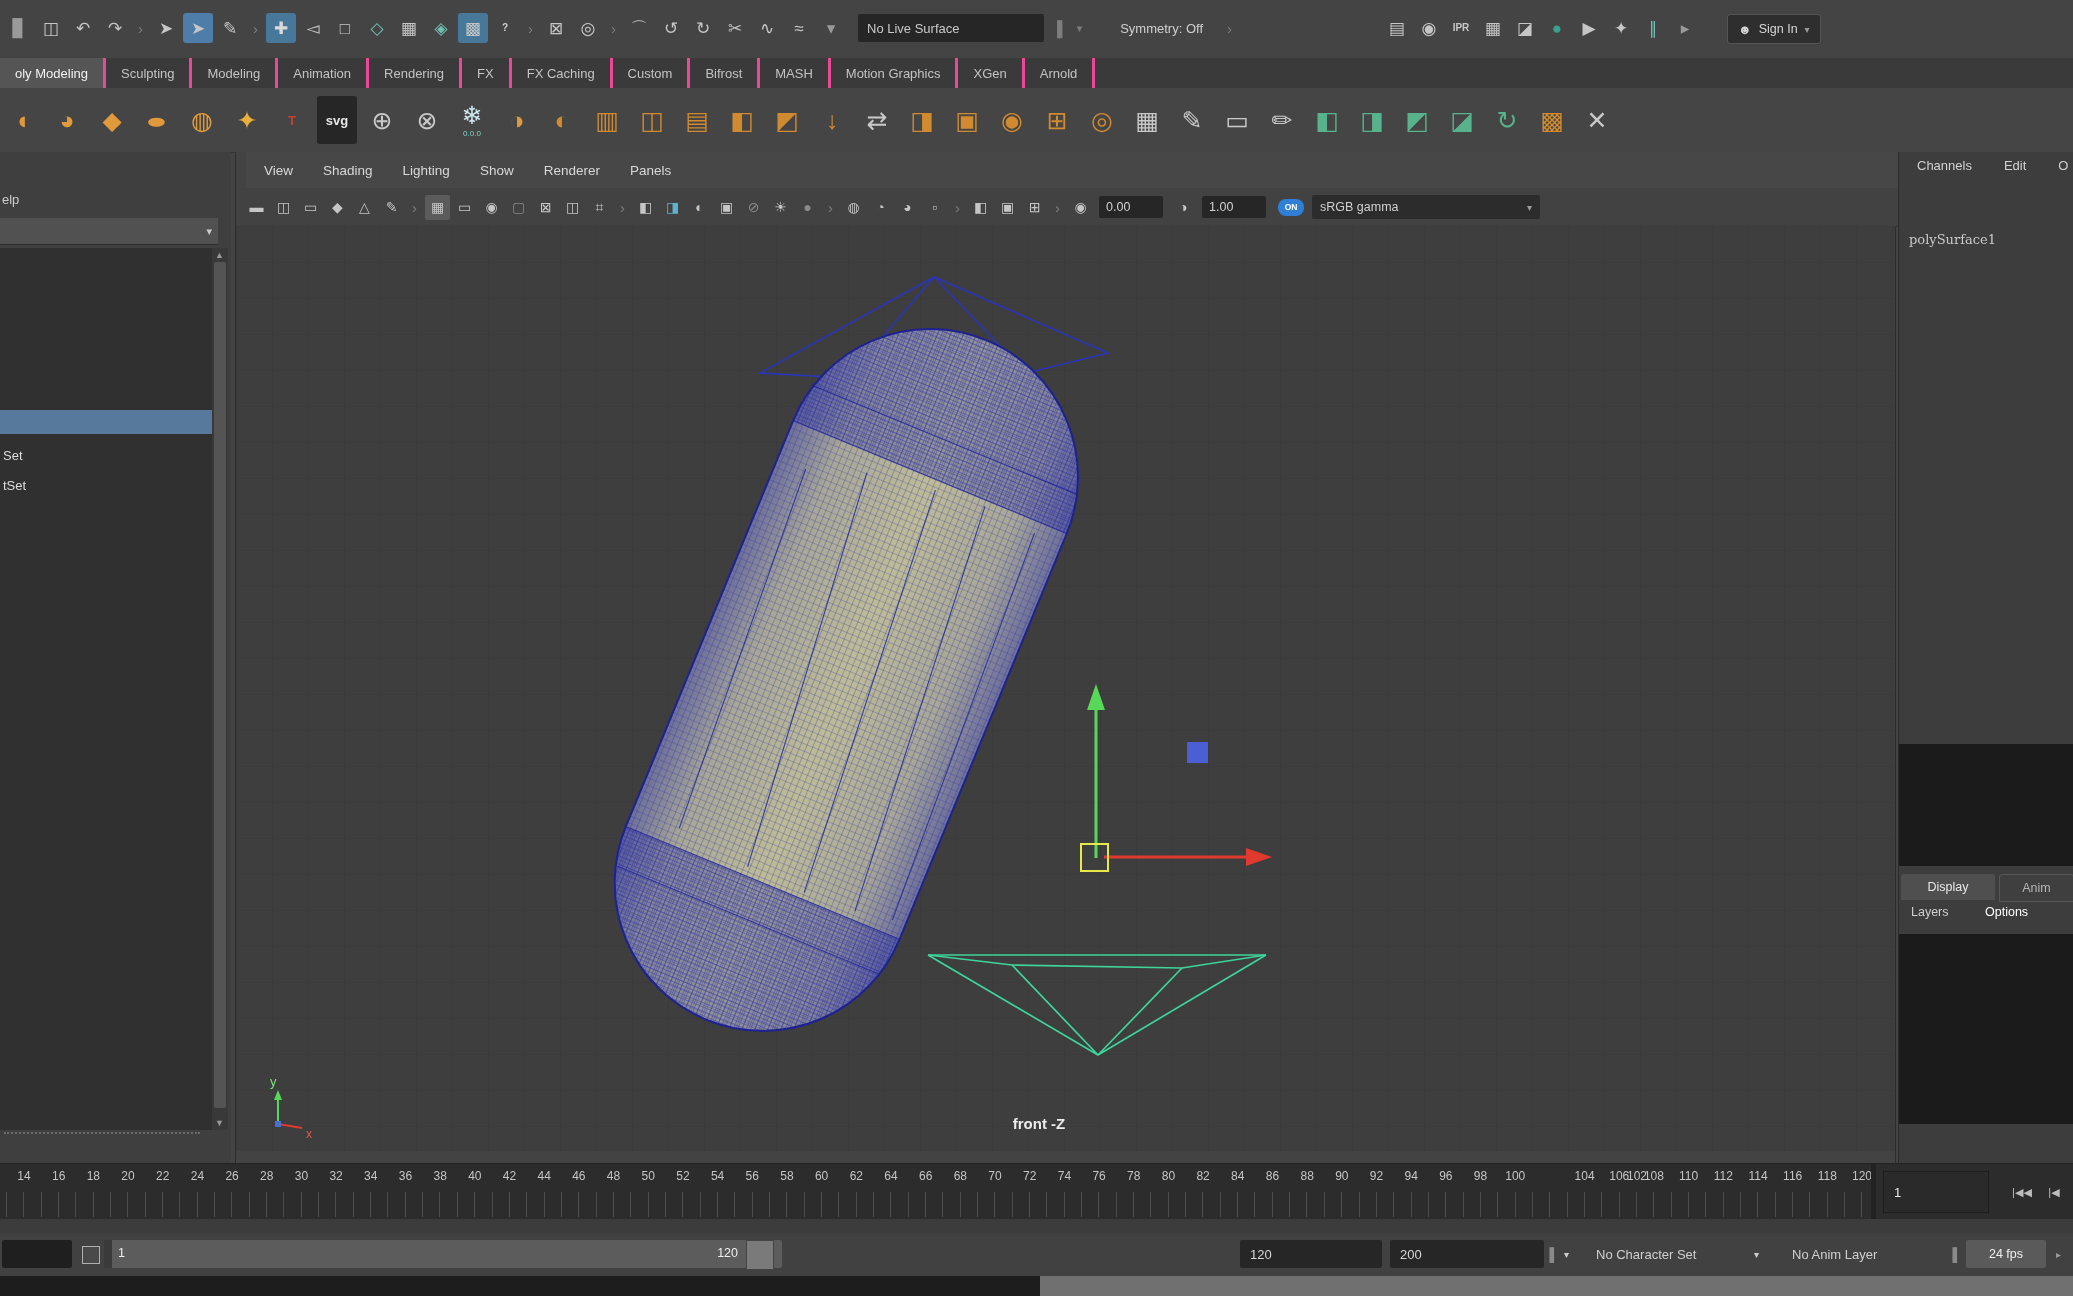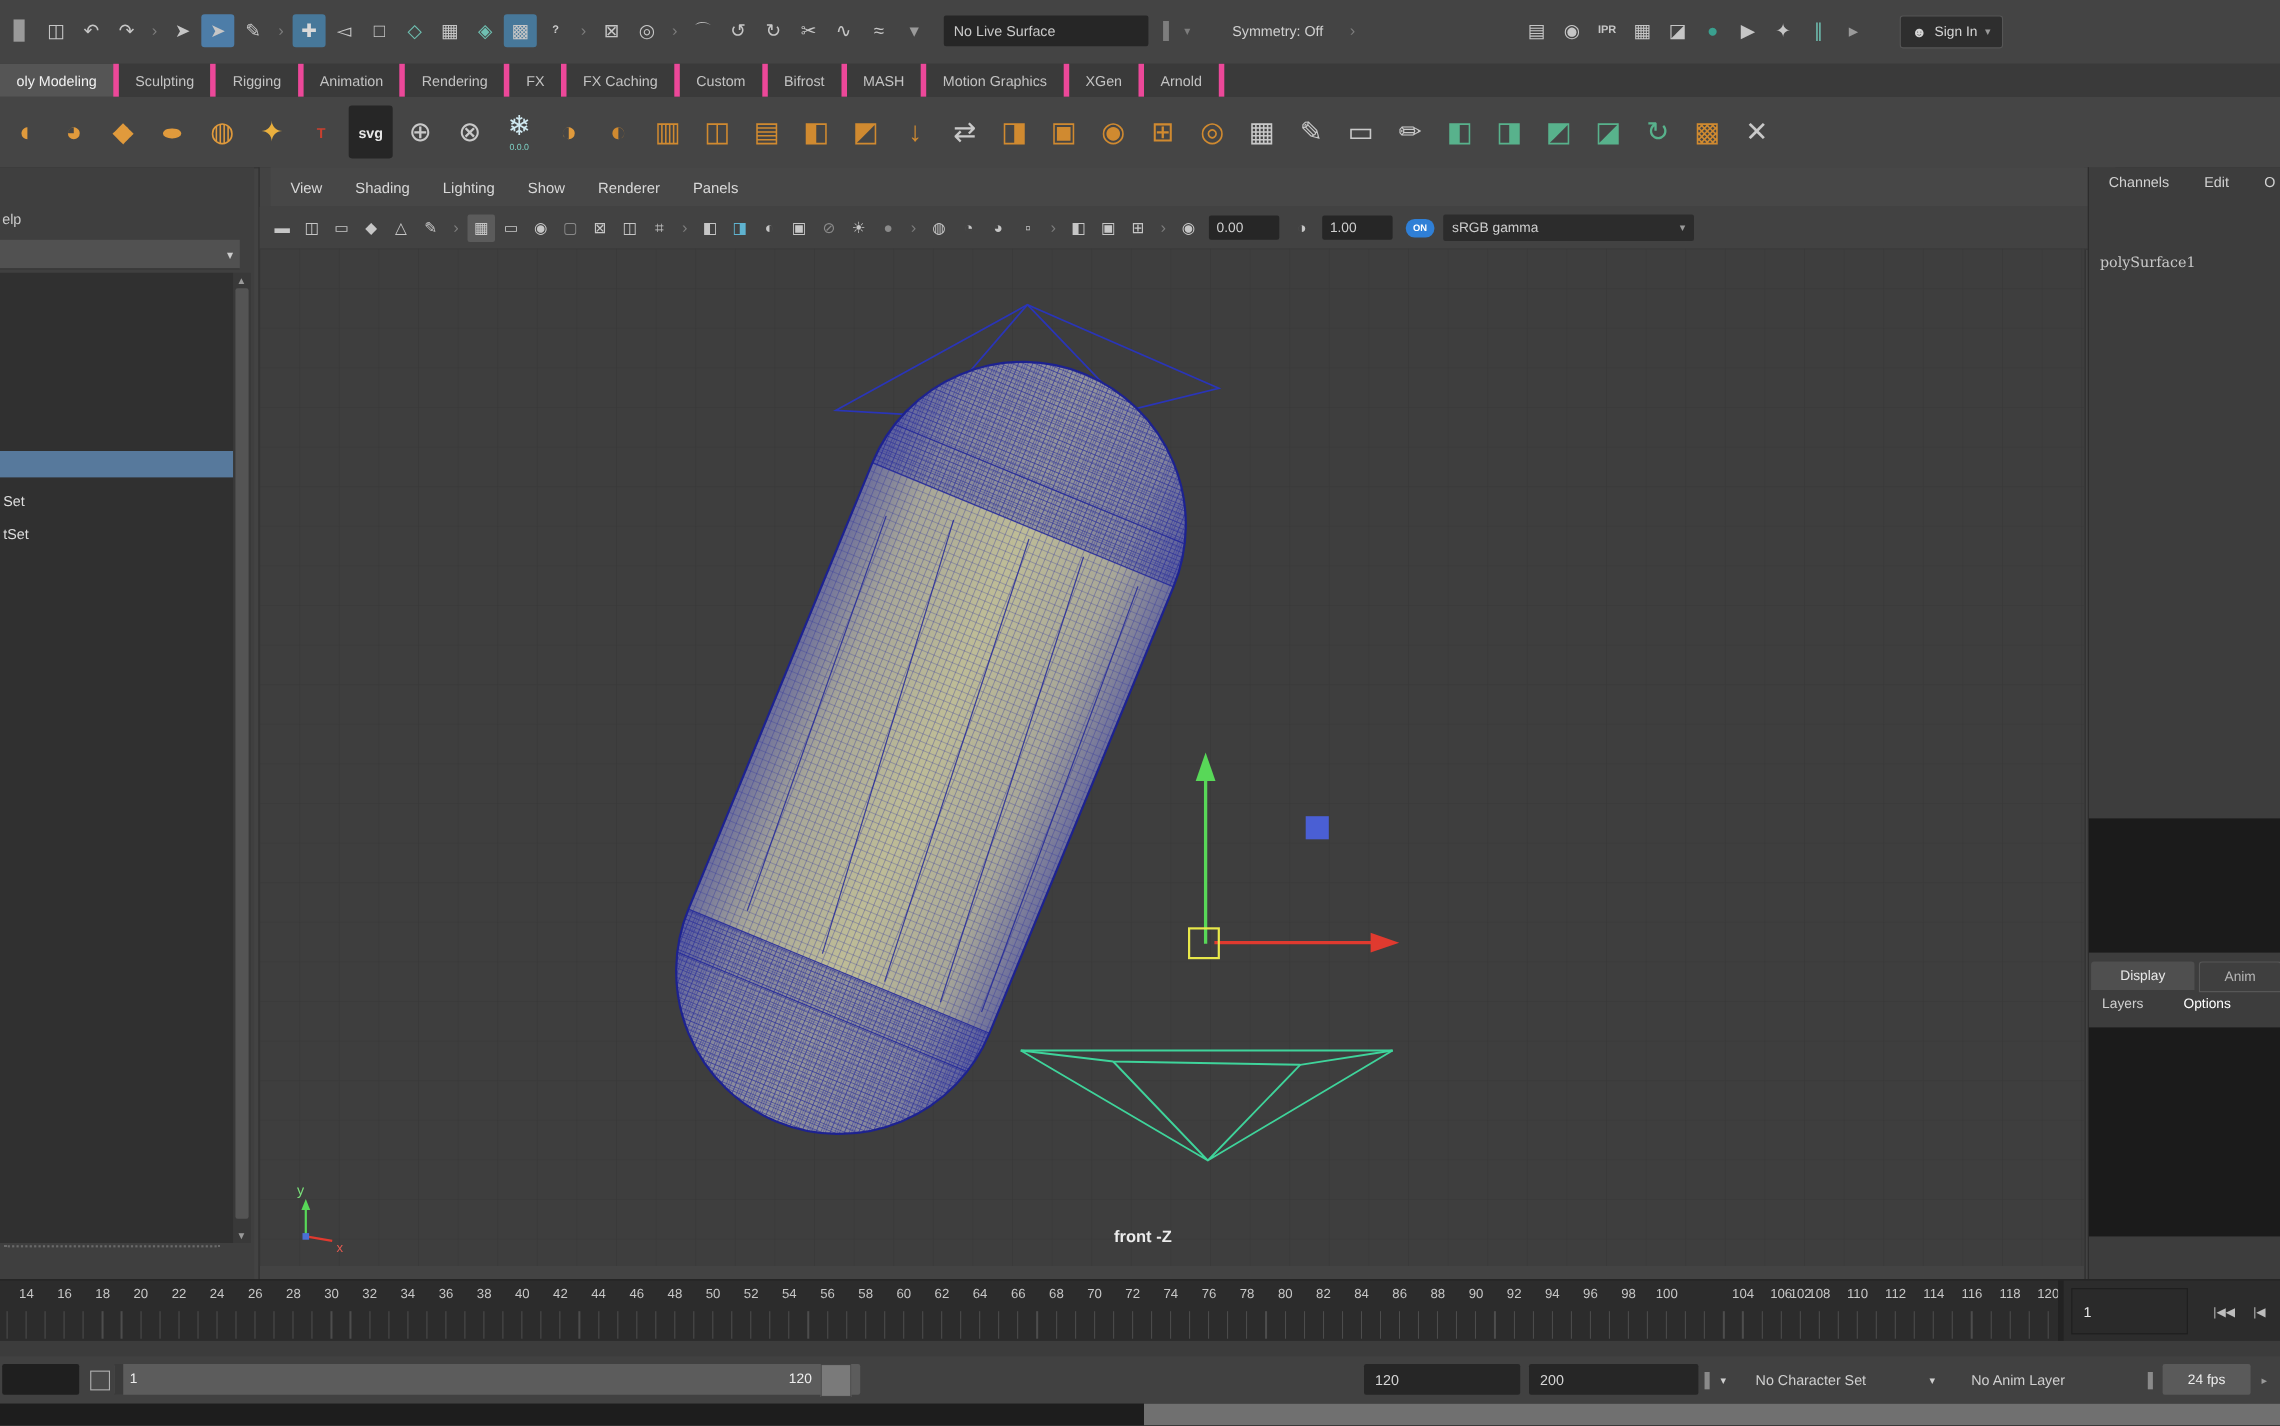--- a/index.html
+++ b/index.html
@@ -9,21 +9,21 @@
   #topbar{left:0;top:0;width:2073px;height:58px;background:#444;border-bottom:1px solid #383838;}
   .iconrow{display:flex;align-items:center;gap:2px;}
   .icon{width:30px;height:30px;border-radius:3px;display:flex;flex-direction:column;align-items:center;justify-content:center;flex:0 0 auto;}
   .icon .iglyph{font-size:17px;line-height:1;}
   .icon .itext{font-size:10px;font-weight:bold;line-height:1;}
   .tsep{color:#7d7d7d;font-size:15px;padding:0 6px;}
   .field{background:#262626;color:#c9c9c9;font-size:13px;display:flex;align-items:center;padding:0 9px;border-radius:2px;height:28px;}
   #signin{display:flex;align-items:center;gap:7px;background:#2e2e2e;border:1px solid #555;border-radius:3px;height:28px;padding:0 10px;font-size:12.5px;color:#d5d5d5;}
   
   #tabrow{left:0;top:58px;width:2073px;height:30px;background:#3a3a3a;display:flex;border-bottom:1px solid #333;}
-  .tab{padding:0 15px;height:30px;display:flex;align-items:center;font-size:13px;color:#c3c3c3;border-right:5px solid #ec4899;}
+  .tab{padding:0 15px;height:30px;display:flex;align-items:center;font-size:13px;color:#c3c3c3;border-right:3px solid #ec4899;}
   .tab.active{background:#555;color:#f2f2f2;}
   
   #shelf{left:0;top:88px;width:2073px;height:64px;background:#454545;border-bottom:1px solid #333;display:flex;align-items:center;padding-left:2px;gap:5px;}
   .shelficon{width:40px;height:48px;border-radius:3px;display:flex;flex-direction:column;align-items:center;justify-content:center;flex:0 0 auto;}
   .shelficon .iglyph{font-size:25px;line-height:1;}
   .shelficon .itext{font-size:13px;font-weight:bold;line-height:1;}
   .isub{font-size:8px;color:#7fd4c8;margin-top:2px;line-height:1;}
   .wide .iglyph{transform:scaleX(1.55) scaleY(0.85);}
   
   #left-panel{left:0;top:152px;width:231px;height:1011px;background:#3f3f3f;}
@@ -203,21 +203,21 @@
     <div id="signin" class="abs" style="left:1727px;top:14px;">
       <span style="font-size:13px;">☻</span>
       <span>Sign In</span>
       <span style="font-size:10px;color:#9a9a9a;">▾</span>
     </div>
   </div>
 
   <div id="tabrow" class="abs">
       <div class="tab active">oly Modeling</div>
       <div class="tab">Sculpting</div>
-      <div class="tab">Rigging</div>
+      <div class="tab">Modeling</div>
       <div class="tab">Animation</div>
       <div class="tab">Rendering</div>
       <div class="tab">FX</div>
       <div class="tab">FX Caching</div>
       <div class="tab">Custom</div>
       <div class="tab">Bifrost</div>
       <div class="tab">MASH</div>
       <div class="tab">Motion Graphics</div>
       <div class="tab">XGen</div>
       <div class="tab">Arnold</div>

